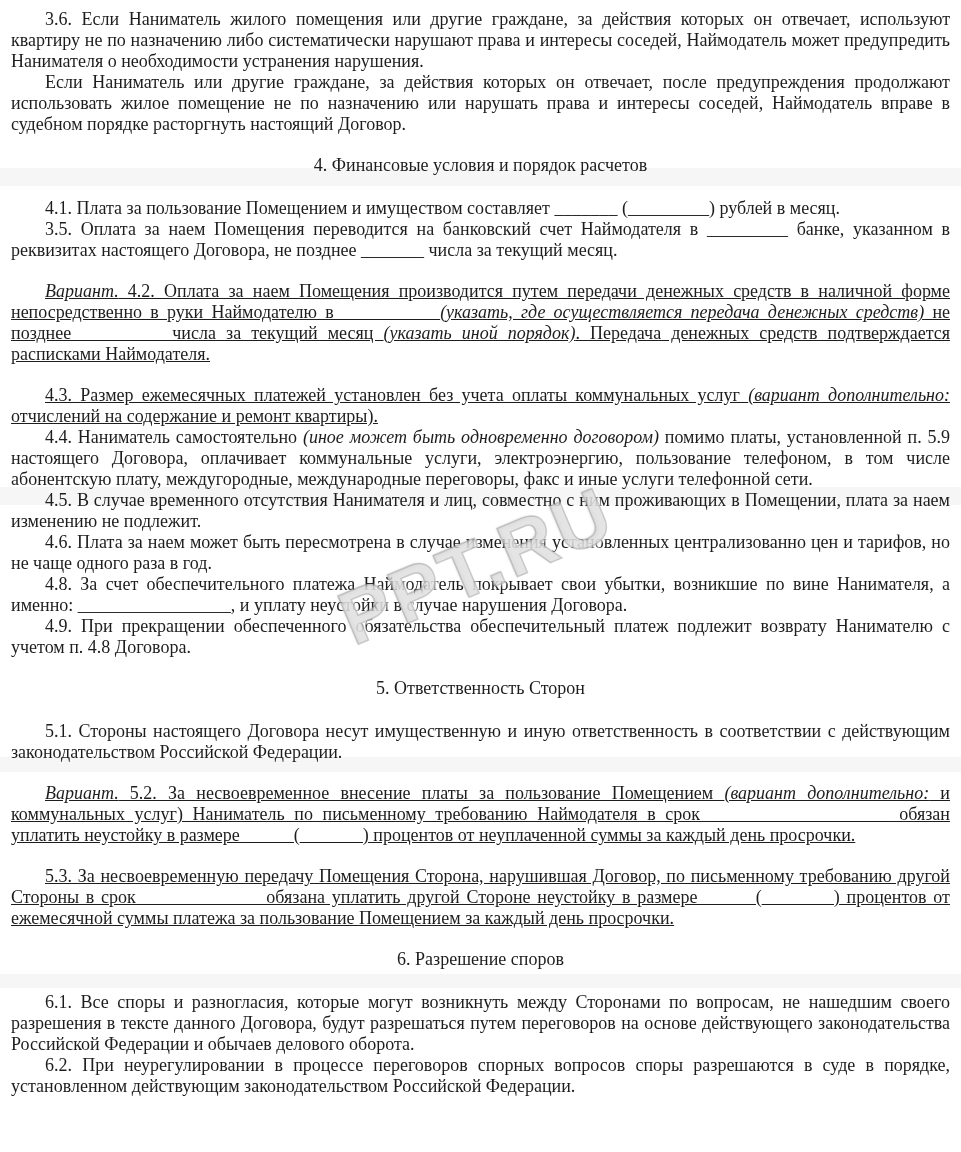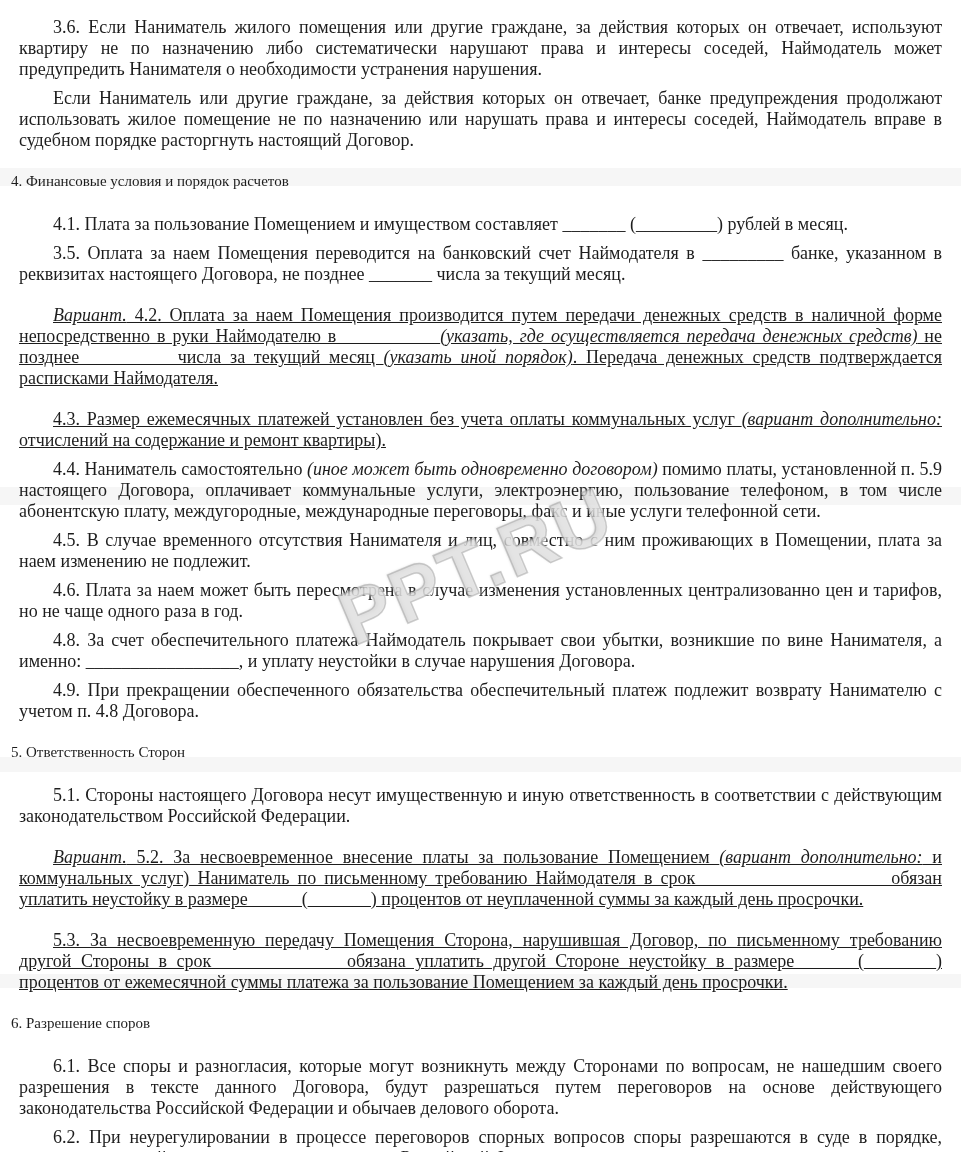--- a/index.html
+++ b/index.html
@@ -26,28 +26,28 @@
   .band-3 { top: 757px; height: 15px; }
   .band-4 { top: 974px; height: 14px; }
   main.content {
     position: relative;
     z-index: 1;
     padding: 9px 11px 0 11px;
     text-align: justify;
     line-height: 21px;
   }
   p.paragraph {
-    margin: 8px;
+    margin: 0;
     text-indent: 34px;
   }
   p.gap { margin-top: 20px; text-decoration: underline; }
   h2.heading {
     margin: 20px 0 22px 0;
-    text-align: left;
-    font-size: 15px;
+    text-align: center;
+    font-size: 18px;
     font-weight: normal;
     text-indent: 0;
   }
   em { font-style: italic; }
   .watermark {
     position: absolute;
     z-index: 2;
     left: 316px;
     top: 490px;
     width: 320px;
@@ -70,21 +70,21 @@
 </head>
 <body>
 
 <div class="scan-band band-1"></div>
 <div class="scan-band band-2"></div>
 <div class="scan-band band-3"></div>
 <div class="scan-band band-4"></div>
 
 <main class="content">
     <p class="paragraph"><span>3.6. Если Наниматель жилого помещения или другие граждане, за действия которых он отвечает, используют квартиру не по назначению либо систематически нарушают права и интересы соседей, Наймодатель может предупредить Нанимателя о необходимости устранения нарушения.</span></p>
-    <p class="paragraph"><span>Если Наниматель или другие граждане, за действия которых он отвечает, банке предупреждения продолжают использовать жилое помещение не по назначению или нарушать права и интересы соседей, Наймодатель вправе в судебном порядке расторгнуть настоящий Договор.</span></p>
+    <p class="paragraph"><span>Если Наниматель или другие граждане, за действия которых он отвечает, после предупреждения продолжают использовать жилое помещение не по назначению или нарушать права и интересы соседей, Наймодатель вправе в судебном порядке расторгнуть настоящий Договор.</span></p>
     <h2 class="heading"><span>4. Финансовые условия и порядок расчетов</span></h2>
     <p class="paragraph"><span>4.1. Плата за пользование Помещением и имуществом составляет _______ (_________) рублей в месяц.</span></p>
     <p class="paragraph"><span>3.5. Оплата за наем Помещения переводится на банковский счет Наймодателя в _________ банке, указанном в реквизитах настоящего Договора, не позднее _______ числа за текущий месяц.</span></p>
     <p class="paragraph gap"><em>Вариант.</em><span> 4.2. Оплата за наем Помещения производится путем передачи денежных средств в наличной форме непосредственно в руки Наймодателю в __________ </span><em>(указать, где осуществляется передача денежных средств)</em><span> не позднее _________ числа за текущий месяц </span><em>(указать иной порядок)</em><span>. Передача денежных средств подтверждается расписками Наймодателя.</span></p>
     <p class="paragraph gap"><span>4.3. Размер ежемесячных платежей установлен без учета оплаты коммунальных услуг </span><em>(вариант дополнительно:</em><span> отчислений на содержание и ремонт квартиры).</span></p>
     <p class="paragraph"><span>4.4. Наниматель самостоятельно </span><em>(иное может быть одновременно договором)</em><span> помимо платы, установленной п. 5.9 настоящего Договора, оплачивает коммунальные услуги, электроэнергию, пользование телефоном, в том числе абонентскую плату, междугородные, международные переговоры, факс и иные услуги телефонной сети.</span></p>
     <p class="paragraph"><span>4.5. В случае временного отсутствия Нанимателя и лиц, совместно с ним проживающих в Помещении, плата за наем изменению не подлежит.</span></p>
     <p class="paragraph"><span>4.6. Плата за наем может быть пересмотрена в случае изменения установленных централизованно цен и тарифов, но не чаще одного раза в год.</span></p>
     <p class="paragraph"><span>4.8. За счет обеспечительного платежа Наймодатель покрывает свои убытки, возникшие по вине Нанимателя, а именно: _________________, и уплату неустойки в случае нарушения Договора.</span></p>
     <p class="paragraph"><span>4.9. При прекращении обеспеченного обязательства обеспечительный платеж подлежит возврату Нанимателю с учетом п. 4.8 Договора.</span></p>

